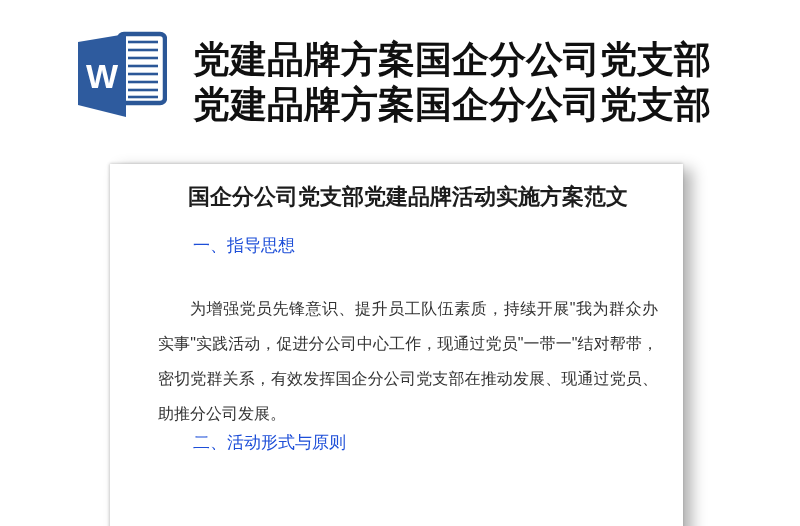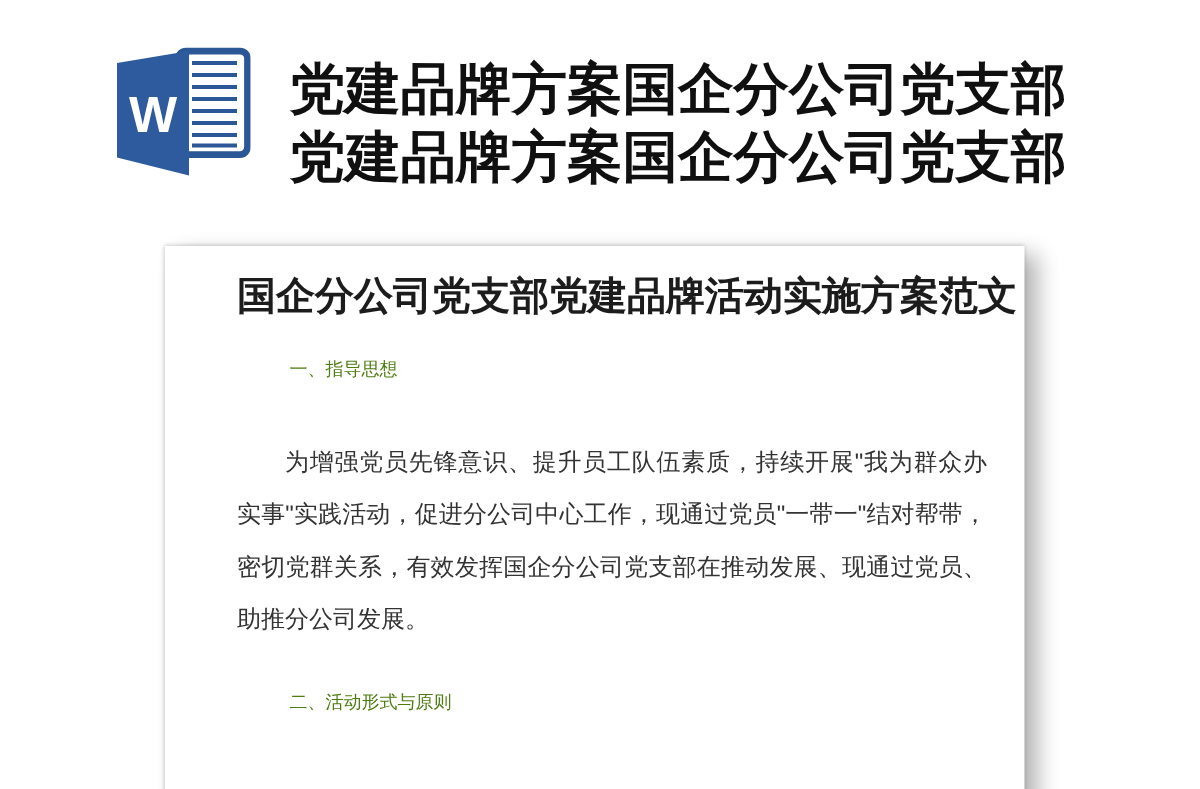--- a/index.html
+++ b/index.html
@@ -45,36 +45,36 @@
     box-sizing: border-box;
     padding: 18px 25px 0 48px;
     background: #ffffff;
     box-shadow:
       -1px 0 3px rgba(0,0,0,0.13),
       0 -1px 3px rgba(0,0,0,0.10),
       9px 5px 14px rgba(0,0,0,0.30);
   }
   .doc-heading {
     margin: 0;
-    font-size: 26px;
+    font-size: 22px;
     line-height: 30px;
     font-weight: bold;
     color: #1c1c1c;
-    text-align: left;
+    text-align: center;
     white-space: nowrap;
   }
   .doc-sub {
-    font-size: 12px;
+    font-size: 17px;
     line-height: 24px;
-    color: #4d7c0f;
+    color: #1d4ed8;
     text-indent: 35px;
     white-space: nowrap;
   }
   .sub-1 { margin-top: 22px; }
-  .sub-2 { margin-top: 25px; }
+  .sub-2 { margin-top: 0; }
   .doc-para {
     margin-top: 33px;
     font-size: 16px;
     color: #333333;
   }
   .p-line {
     line-height: 35px;
     text-align: justify;
     text-align-last: justify;
     text-justify: inter-ideograph;

